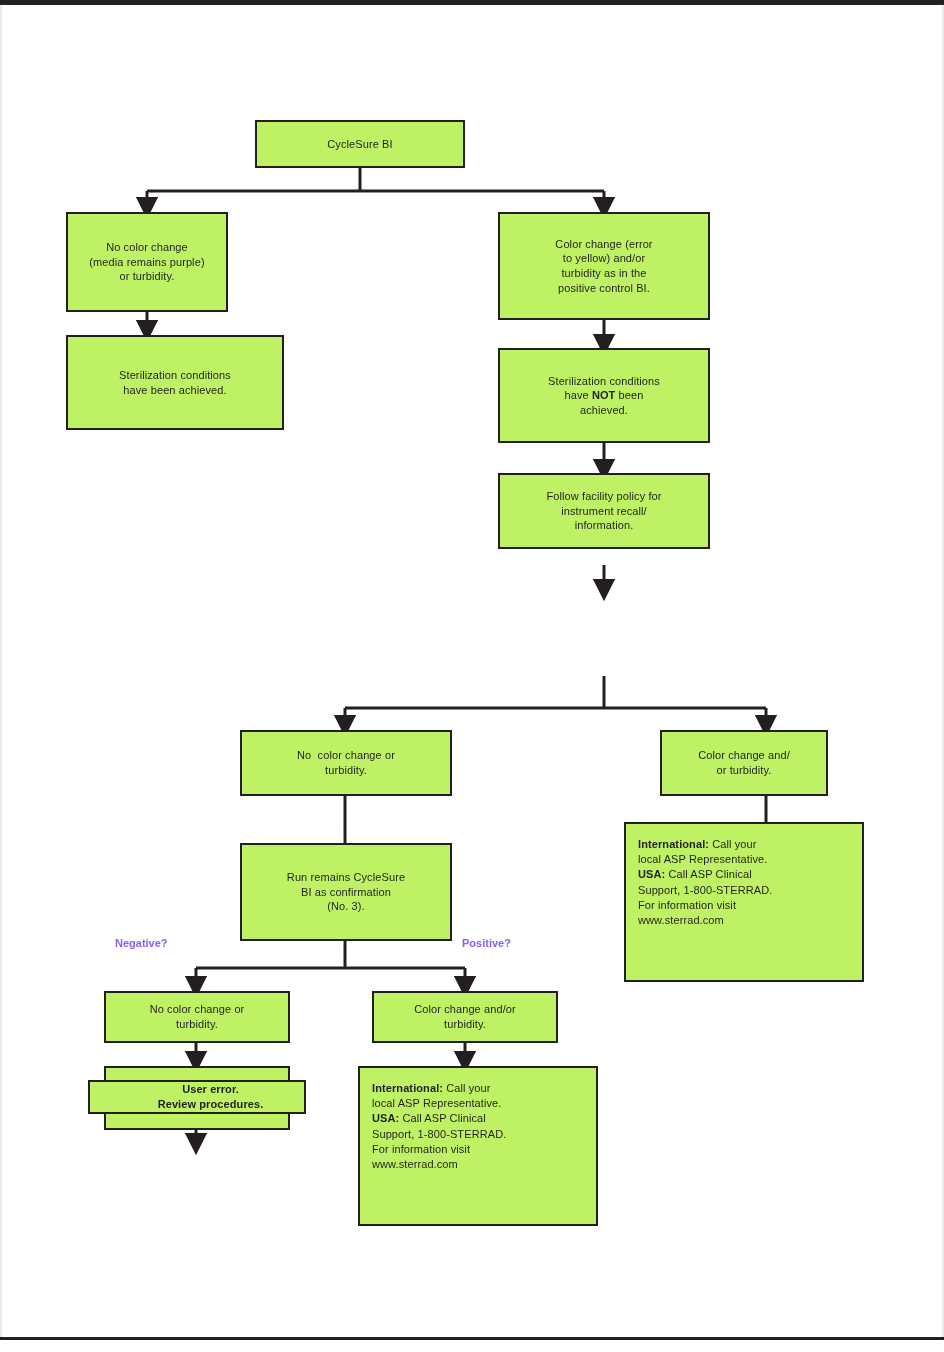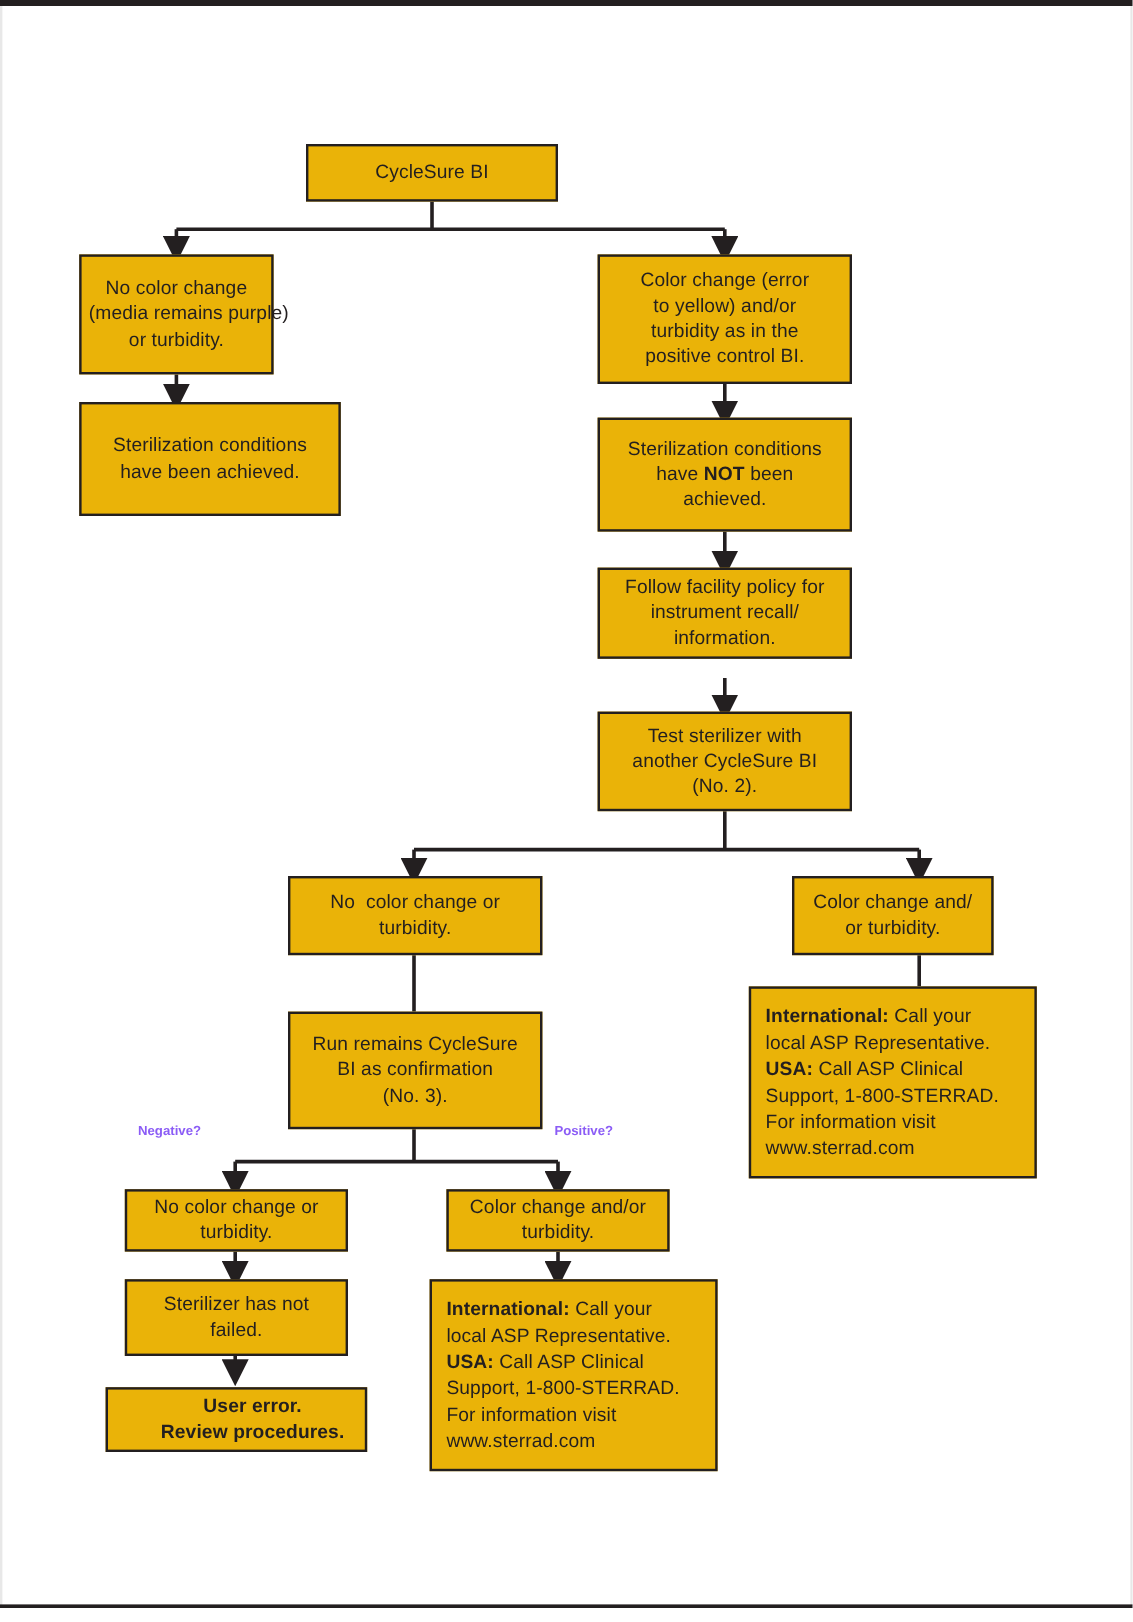--- a/index.html
+++ b/index.html
@@ -49,27 +49,27 @@
   #connectors {
     position: absolute;
     left: 0; top: 0;
     width: 944px; height: 1352px;
   }
 
   .node {
     position: absolute;
     box-sizing: border-box;
     border: 2.5px solid #231f20;
-    background: #eab308;
+    background: #bef264;
     color: #231f20;
     display: flex;
     align-items: center;
     justify-content: center;
     text-align: center;
-    font-size: 16px;
+    font-size: 11px;
     line-height: 1.33;
     letter-spacing: 0.1px;
     padding: 2px 6px;
   }
   .node .lines { width: 100%; }
   .node .ln { display: block; white-space: pre; }
 
   
   .node.contact {
     align-items: flex-start;
@@ -182,27 +182,20 @@
   </div>
 
   <div class="node" style="left:498px; top:473px; width:212px; height:76px;">
     <span class="lines">
       <span class="ln">Follow facility policy for</span>
       <span class="ln">instrument recall/</span>
       <span class="ln">information.</span>
     </span>
   </div>
 
-  <div class="node" style="left:498px; top:593px; width:212px; height:83px;">
-    <span class="lines">
-      <span class="ln">Test sterilizer with</span>
-      <span class="ln">another CycleSure BI</span>
-      <span class="ln">(No. 2).</span>
-    </span>
-  </div>
 
   <div class="node" style="left:240px; top:730px; width:212px; height:66px;">
     <span class="lines">
       <span class="ln">No  color change or</span>
       <span class="ln">turbidity.</span>
     </span>
   </div>
 
   <div class="node" style="left:660px; top:730px; width:168px; height:66px;">
     <span class="lines">
@@ -248,21 +241,21 @@
     </span>
   </div>
 
   <div class="node" style="left:104px; top:1066px; width:186px; height:64px;">
     <span class="lines">
       <span class="ln">Sterilizer has not</span>
       <span class="ln">failed.</span>
     </span>
   </div>
 
-  <div class="node bold" style="left:88px; top:1156px; width:218px; height:54px;padding-left:33px;">
+  <div class="node bold" style="left:88px; top:1080px; width:218px; height:34px;padding-left:33px;">
     <span class="lines">
       <span class="ln">User error.</span>
       <span class="ln">Review procedures.</span>
     </span>
   </div>
 
   <div class="node contact" style="left:358px; top:1066px; width:240px; height:160px;">
     <span class="lines">
       <span class="ln"><b>International:</b><span> Call your</span></span>
       <span class="ln">local ASP Representative.</span>

